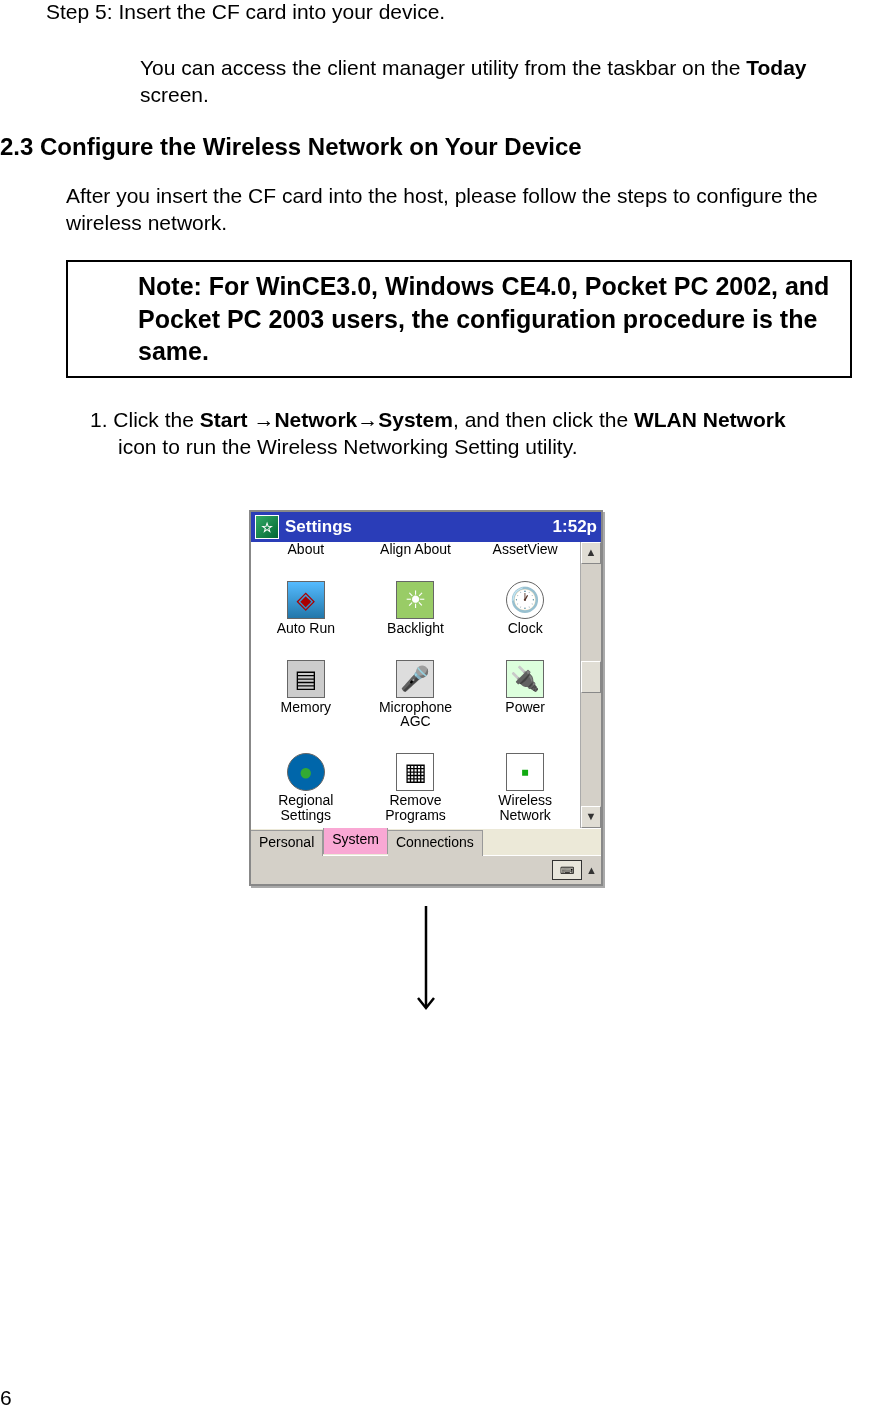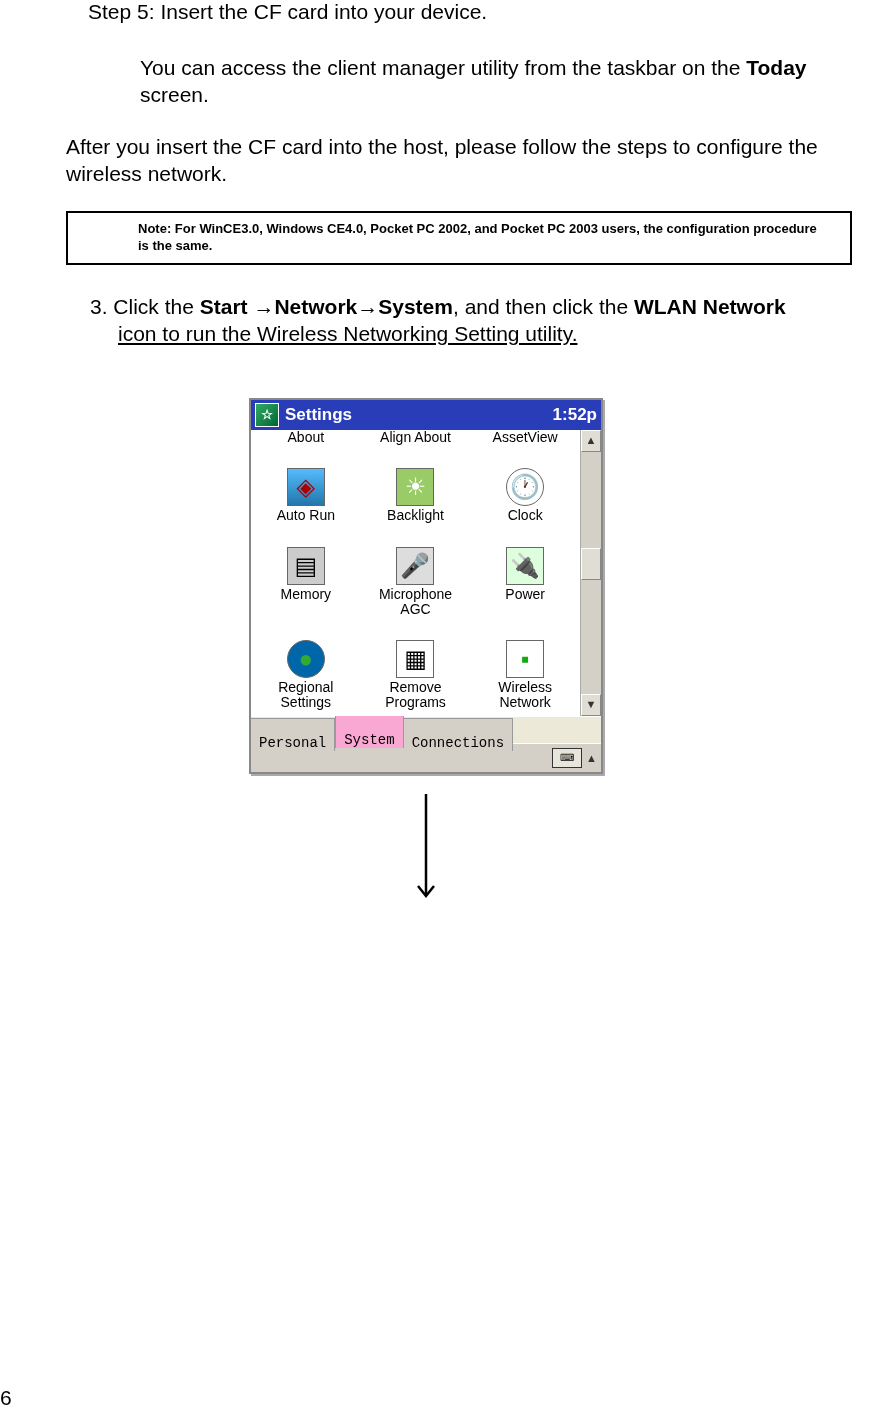--- a/index.html
+++ b/index.html
@@ -10,21 +10,21 @@
     color: #000;
     width: 882px;
     background: #fff;
   }
   .page {
     padding: 0 30px 30px 0;
     position: relative;
     min-height: 1380px;
   }
   .step5 {
-    margin-left: 88px;
+    margin-left: 46px;
     margin-top: 0;
     margin-bottom: 30px;
   }
   .access-note {
     margin-left: 140px;
     margin-right: 0;
     margin-bottom: 24px;
     line-height: 1.3;
   }
   .section-heading {
@@ -37,35 +37,34 @@
     margin-left: 66px;
     margin-right: 0;
     margin-bottom: 24px;
     line-height: 1.3;
   }
   .note-box {
     border: 2px solid #000;
     margin-left: 66px;
     margin-right: 0;
     padding: 8px 20px 8px 70px;
-    font-size: 13px;
+    font-size: 25px;
     font-weight: bold;
     line-height: 1.3;
     margin-bottom: 28px;
   }
   .instr {
     margin-left: 90px;
     margin-right: 0;
     line-height: 1.3;
     margin-bottom: 50px;
   }
   .instr .l2 {
     display: block;
     margin-left: 28px;
-    text-decoration: underline;
   }
   .screenshot-wrap {
     text-align: center;
   }
   .pda {
     display: inline-block;
     width: 350px;
     border: 2px solid #888;
     box-shadow: 2px 2px 0 #aaa;
     background: #ece9d8;
@@ -167,27 +166,26 @@
     border-bottom-color: #888;
   }
   .tabs {
     background: #ece9d8;
     border-top: 1px solid #fff;
     display: flex;
     height: 26px;
     font-size: 14px;
   }
   .tab {
-    padding: 16px 8px;
+    padding: 3px 8px;
     border-right: 1px solid #999;
     background: #d4d0c8;
     border-top: 1px solid #999;
     position: relative;
     top: 1px;
-    font-family: Liberation Mono, monospace;
   }
   .tab.active {
     background: #f9a8d4;
     border-top: none;
     top: -1px;
     border-left: 1px solid #999;
   }
   .bottombar {
     background: #d4d0c8;
     border-top: 1px solid #fff;
@@ -240,27 +238,28 @@
 <body>
 
 <div class="page">
 
   <p class="step5">Step 5: Insert the CF card into your device.</p>
 
   <p class="access-note">
     <span>You can access the client manager utility from the taskbar on the </span><b>Today</b><span> screen.</span>
   </p>
 
+  <h2 class="section-heading">2.3 Configure the Wireless Network on Your Device</h2>
 
   <p class="after-insert">After you insert the CF card into the host, please follow the steps to configure the wireless network.</p>
 
   <div class="note-box">Note: For WinCE3.0, Windows CE4.0, Pocket PC 2002, and Pocket PC 2003 users, the configuration procedure is the same.</div>
 
   <p class="instr">
-    <span>3. Click the </span><b>Start →Network→System</b><span>, and then click the </span><b>WLAN Network</b><span class="l2"><span> icon to run the Wireless Networking Setting utility.</span></span>
+    <span>1. Click the </span><b>Start →Network→System</b><span>, and then click the </span><b>WLAN Network</b><span class="l2"><span> icon to run the Wireless Networking Setting utility.</span></span>
   </p>
 
   <div class="screenshot-wrap">
     <div class="pda">
       <div class="titlebar">
         <span class="start-icon">☆</span>
         <span class="title-text">Settings</span>
         <span class="clock">1:52p</span>
       </div>
       <div class="main-area">

